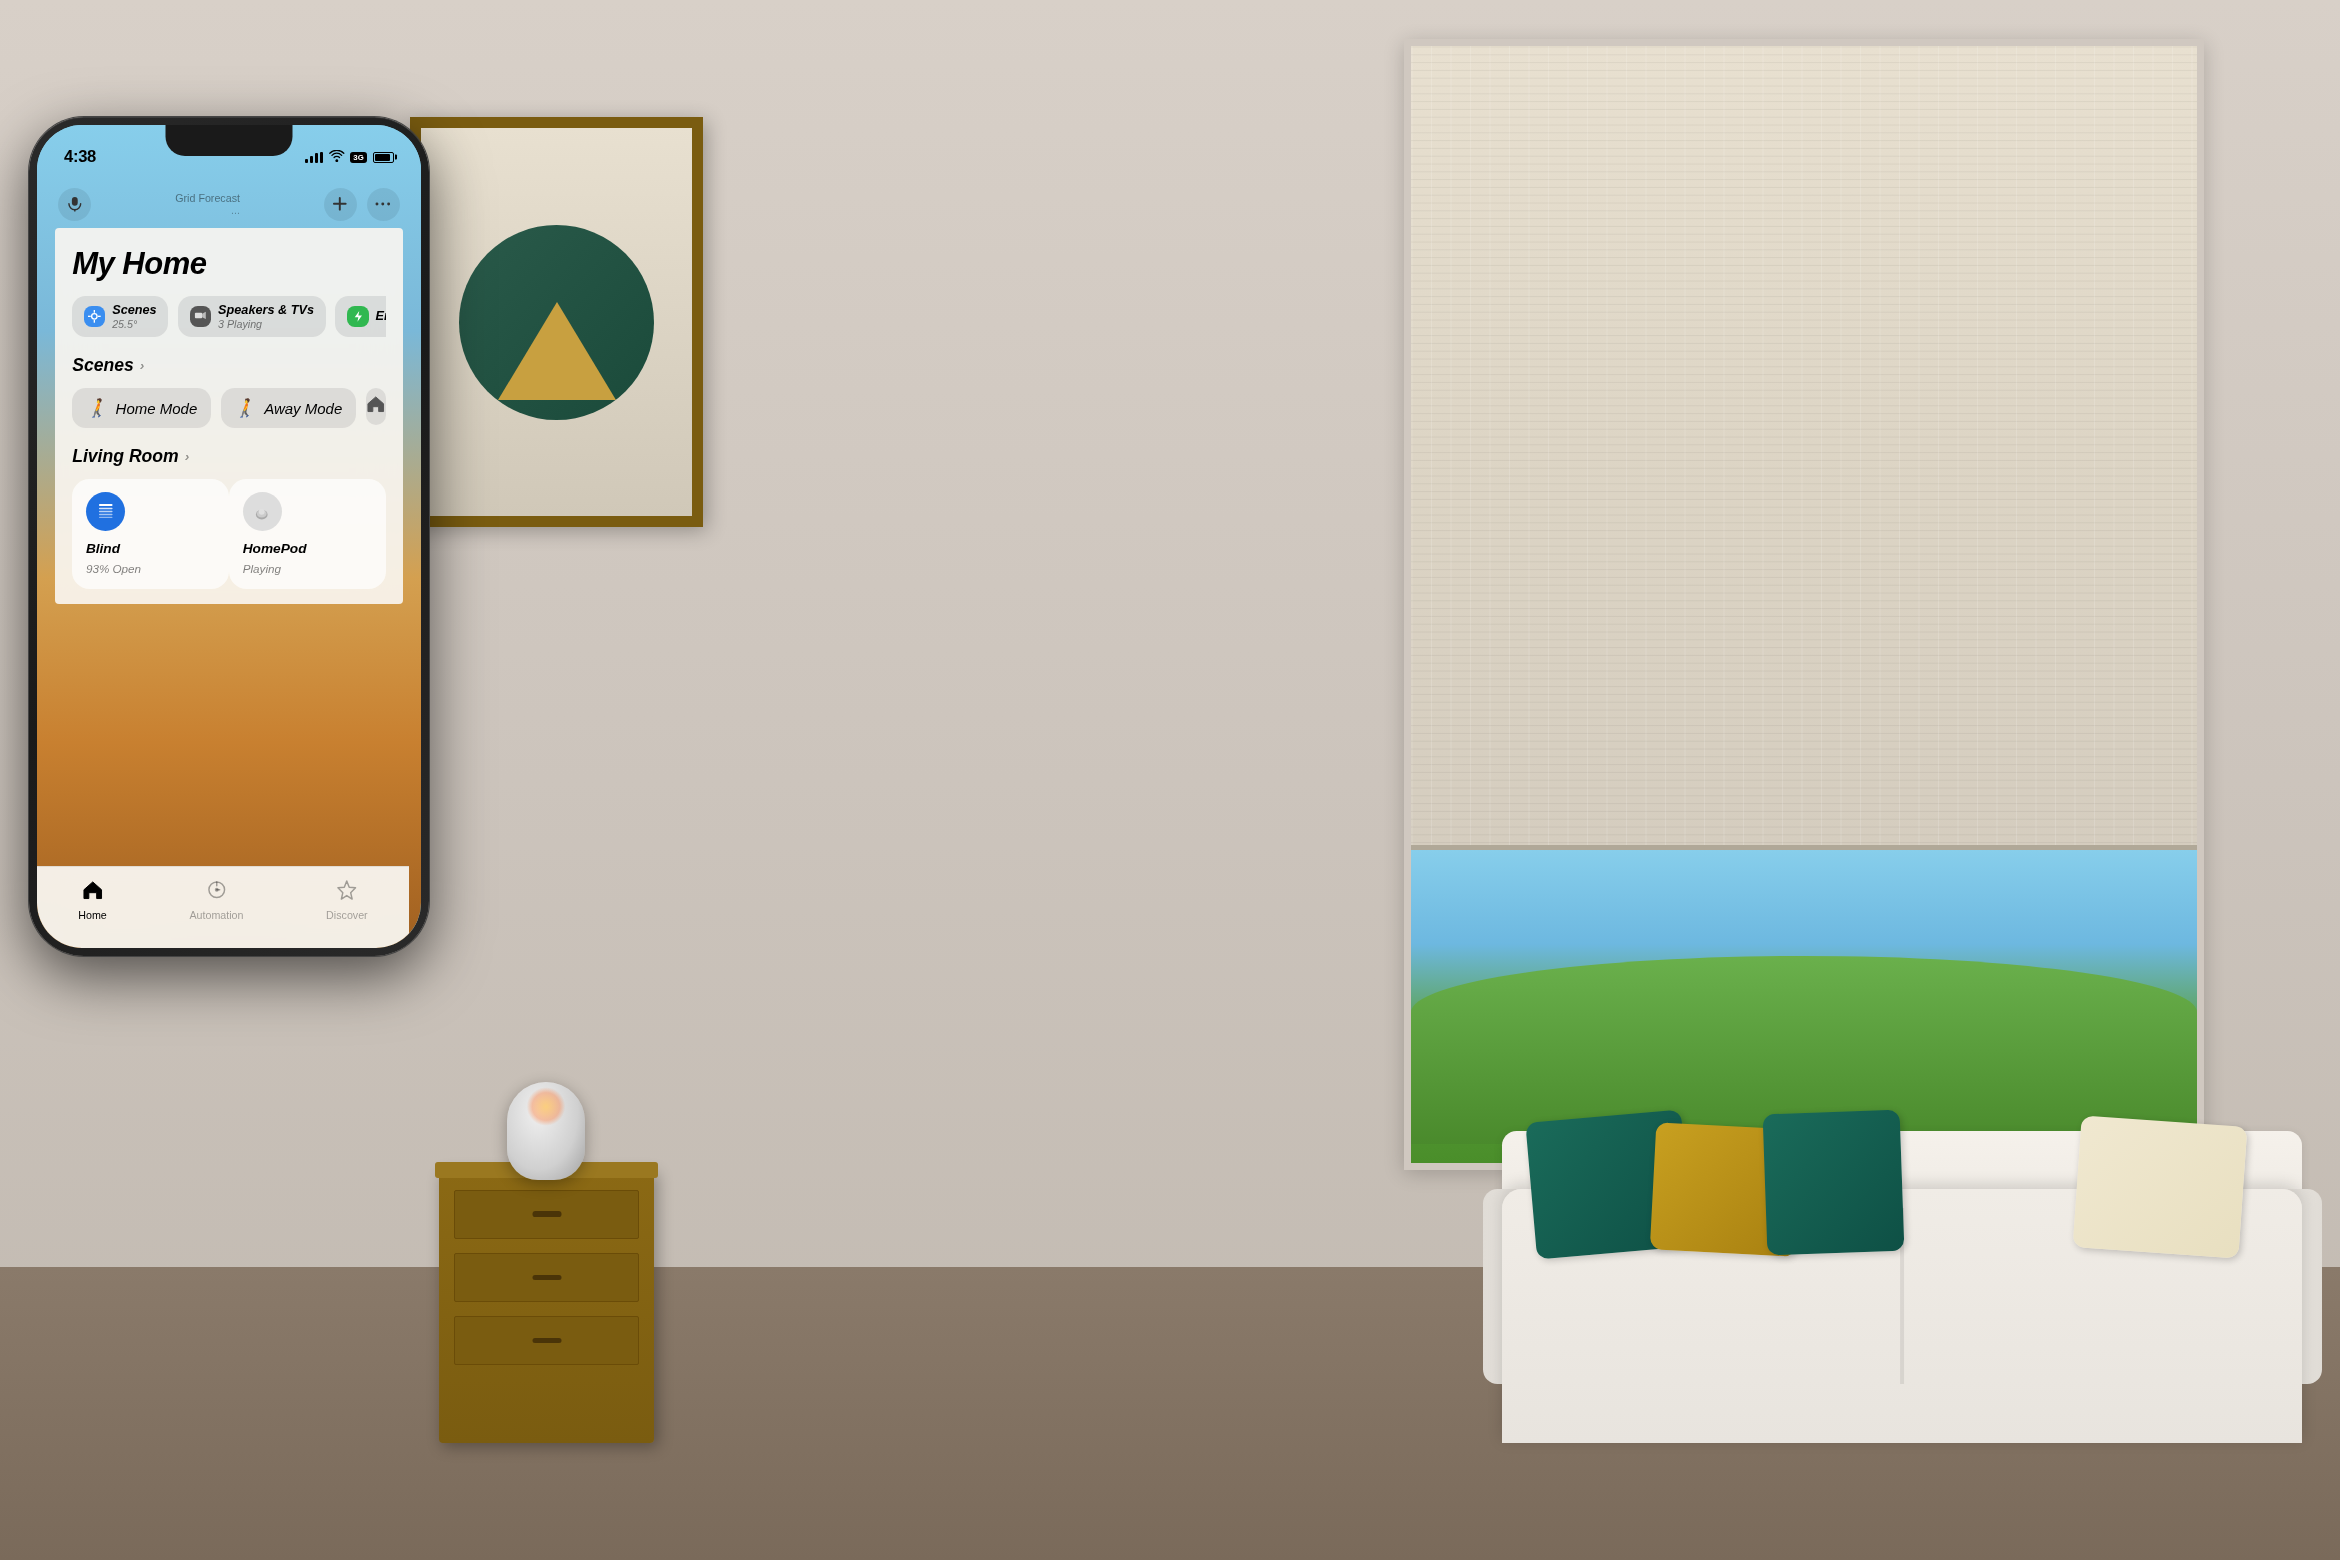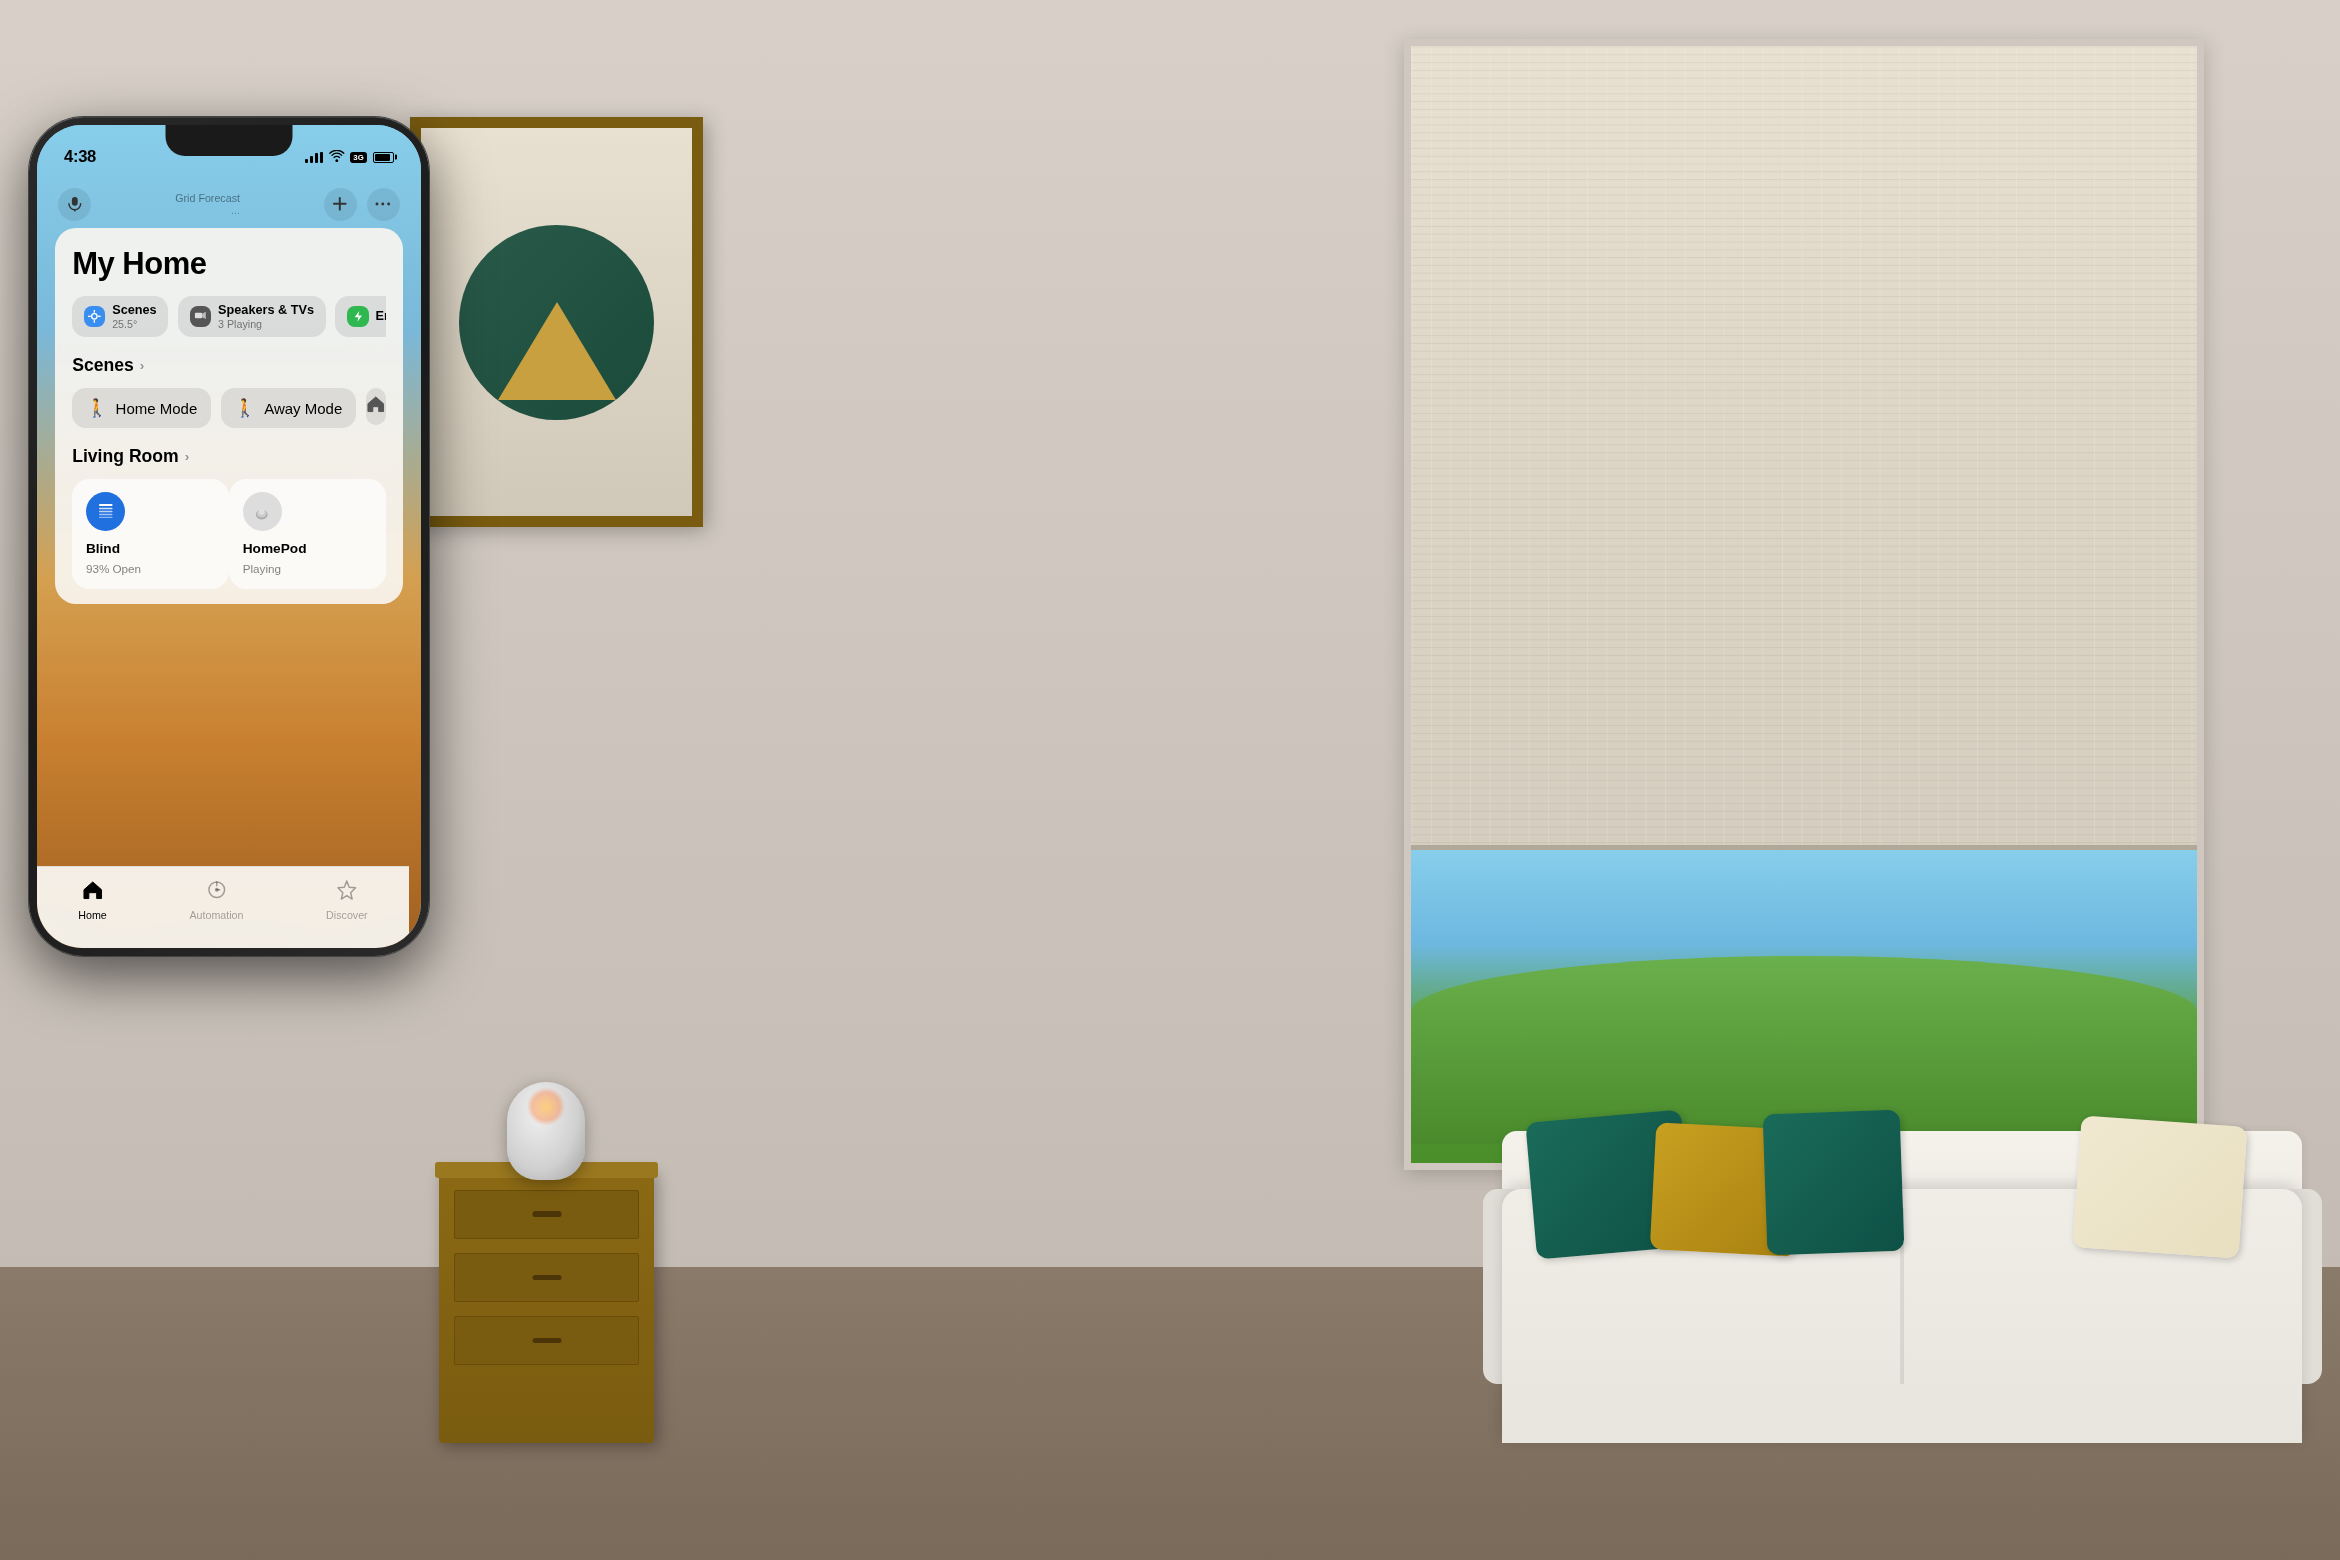--- a/index.html
+++ b/index.html
@@ -479,23 +479,24 @@
 
     .toolbar-right {
       display: flex;
       gap: 9.8px;
       align-items: center;
     }
 
     
     .home-card {
       background: rgba(248, 245, 240, 0.92);
-      border-radius: 21px;
+      border-radius: 4px;
       padding: 17.6px 17.6px 15.6px;
       backdrop-filter: blur(19.5px);
+      font-style: italic;
     }
 
     .home-title {
       font-size: 31px;
       font-weight: 700;
       color: #000;
       letter-spacing: -0.5px;
       margin-bottom: 13.7px;
     }
 

